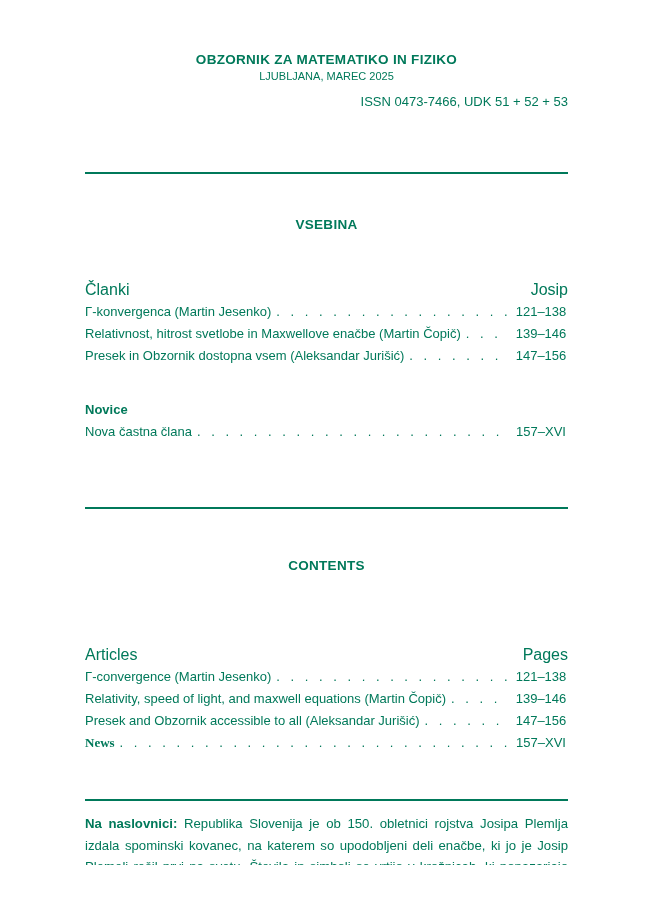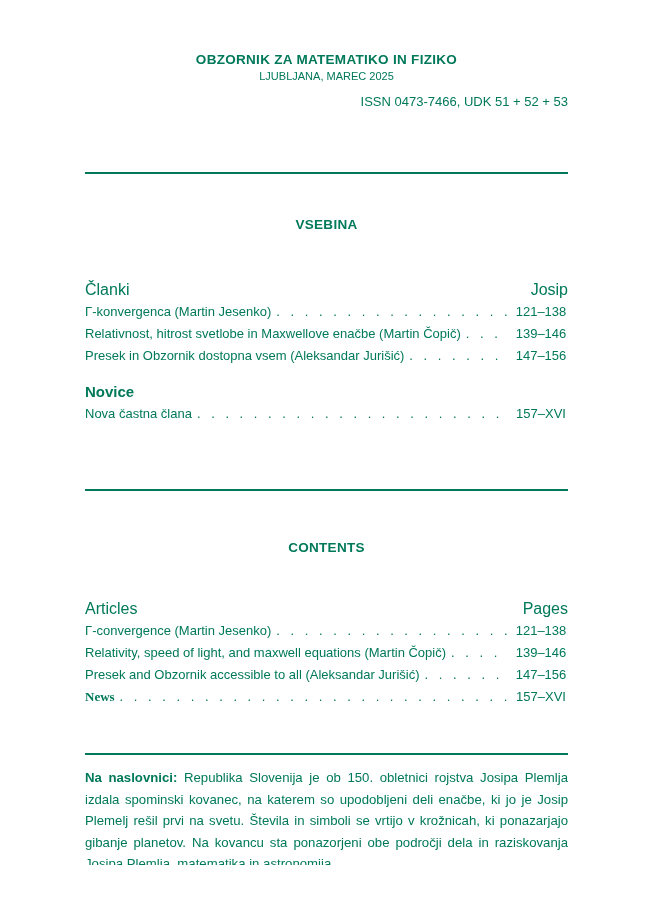--- a/index.html
+++ b/index.html
@@ -68,21 +68,21 @@
   
   .toc-head {
     display: flex;
     justify-content: space-between;
     align-items: baseline;
     font-size: 16px;
     font-weight: normal;
     line-height: 22px;
   }
   .toc-head-vsebina { margin-top: 46px; }
-  .toc-head-contents { margin-top: 42px; }
+  .toc-head-contents { margin-top: 70px; }
   .toc-row {
     display: flex;
     align-items: baseline;
     font-size: 13px;
     line-height: 22px;
   }
   .toc-title { white-space: nowrap; }
   .leader {
     flex: 1;
     overflow: hidden;
@@ -92,24 +92,24 @@
   }
   .leader::before {
     content: ". . . . . . . . . . . . . . . . . . . . . . . . . . . . . . . . . . . . . . . . . . . . . . . . . . . . . . . . . . . . . . . .";
   }
   .toc-pages {
     white-space: nowrap;
     min-width: 54px;
     text-align: center;
   }
   .toc-subheading {
-    font-size: 15px;
+    font-size: 13px;
     font-weight: bold;
     line-height: 22px;
-    margin-top: 14px;
+    margin-top: 32px;
   }
   .row-bold .toc-title { font-weight: bold; font-family: Liberation Serif, serif; }
 
   
   .cover-note {
     margin-top: 12px;
     font-size: 13.2px;
     line-height: 21.5px;
     text-align: justify;
   }

